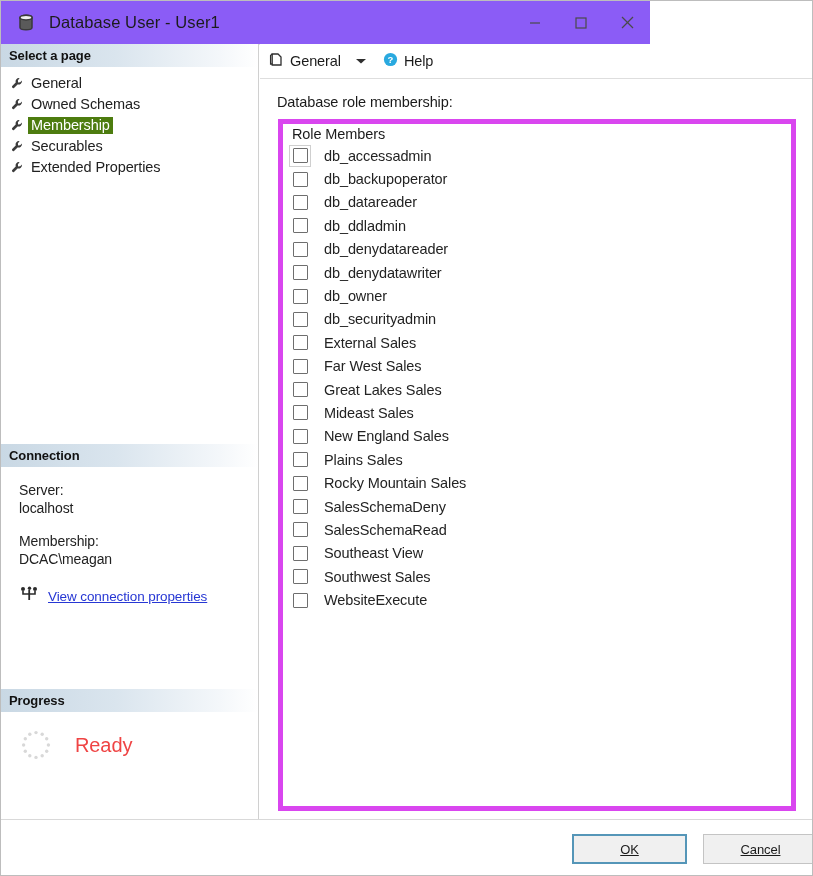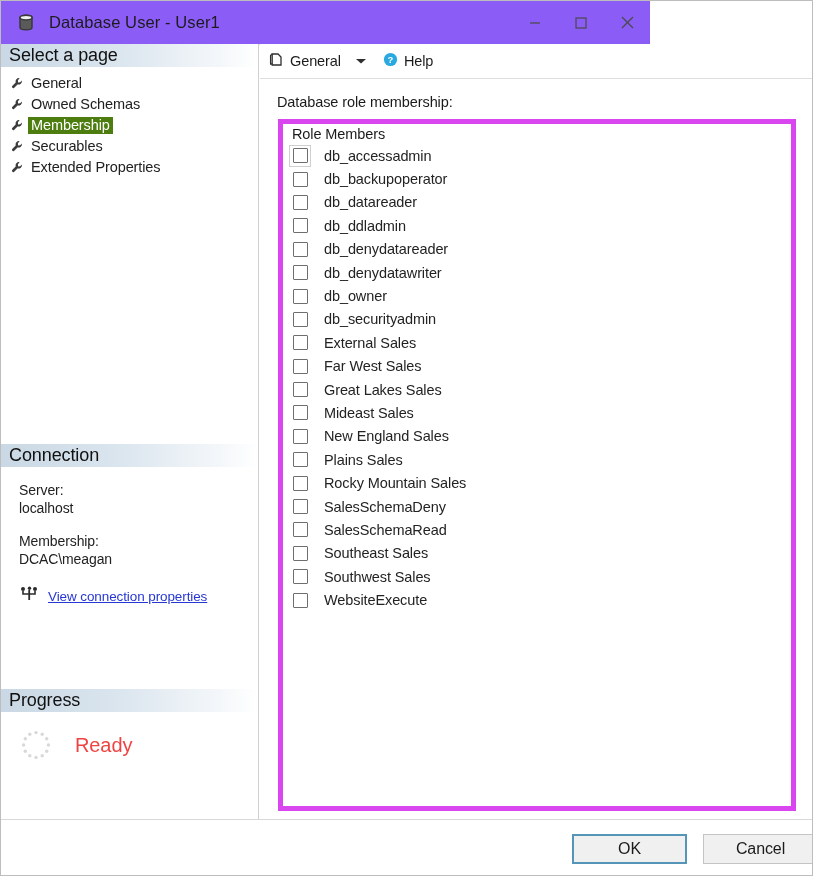--- a/index.html
+++ b/index.html
@@ -67,22 +67,22 @@
     box-sizing: border-box;
   }
   .section-head {
     height: 23px;
     background: linear-gradient(to right, #c9d8e4 0%, #dae5ee 45%, #f4f7fa 85%, #ffffff 100%);
     display: flex; align-items: center;
     padding-left: 8px;
     box-sizing: border-box;
   }
   .section-head span {
-    font-size: 18px;
-    font-weight: normal;
+    font-size: 13px;
+    font-weight: bold;
     color: #111111;
     letter-spacing: -0.1px;
   }
   .page-list { padding-top: 6px; }
   .page-item {
     height: 21px;
     display: flex; align-items: center;
     padding-left: 10px;
     cursor: default;
   }
@@ -244,27 +244,28 @@
     background: #ffffff;
     border-top: 1px solid #d9d9d9;
     box-sizing: border-box;
   }
   .btn {
     position: absolute;
     top: 14px;
     width: 115px; height: 30px;
     background: #f0f0f0;
     border: 1px solid #c4c4c4;
-    font-size: 16px;
+    font-size: 13px;
     color: #1b1b1b;
     font-family: "Liberation Sans", sans-serif;
     display: flex; align-items: center; justify-content: center;
     cursor: default;
     box-sizing: border-box;
     letter-spacing: -0.1px;
+    text-decoration: underline;
   }
   .btn.primary {
     left: 571px;
     border: 2px solid #5596b8;
   }
   .btn.secondary { left: 702px; }
 </style>
 </head>
 <body>
 
@@ -544,21 +545,21 @@
       <div class="role-row">
         <span class="cbwrap">
             <span class="cb"></span>
           </span>
         <span class="role-label">SalesSchemaRead</span>
       </div>
       <div class="role-row">
         <span class="cbwrap">
             <span class="cb"></span>
           </span>
-        <span class="role-label">Southeast Sales</span>
+        <span class="role-label">Southeast View</span>
       </div>
       <div class="role-row">
         <span class="cbwrap">
             <span class="cb"></span>
           </span>
         <span class="role-label">Southwest Sales</span>
       </div>
       <div class="role-row">
         <span class="cbwrap">
             <span class="cb"></span>

